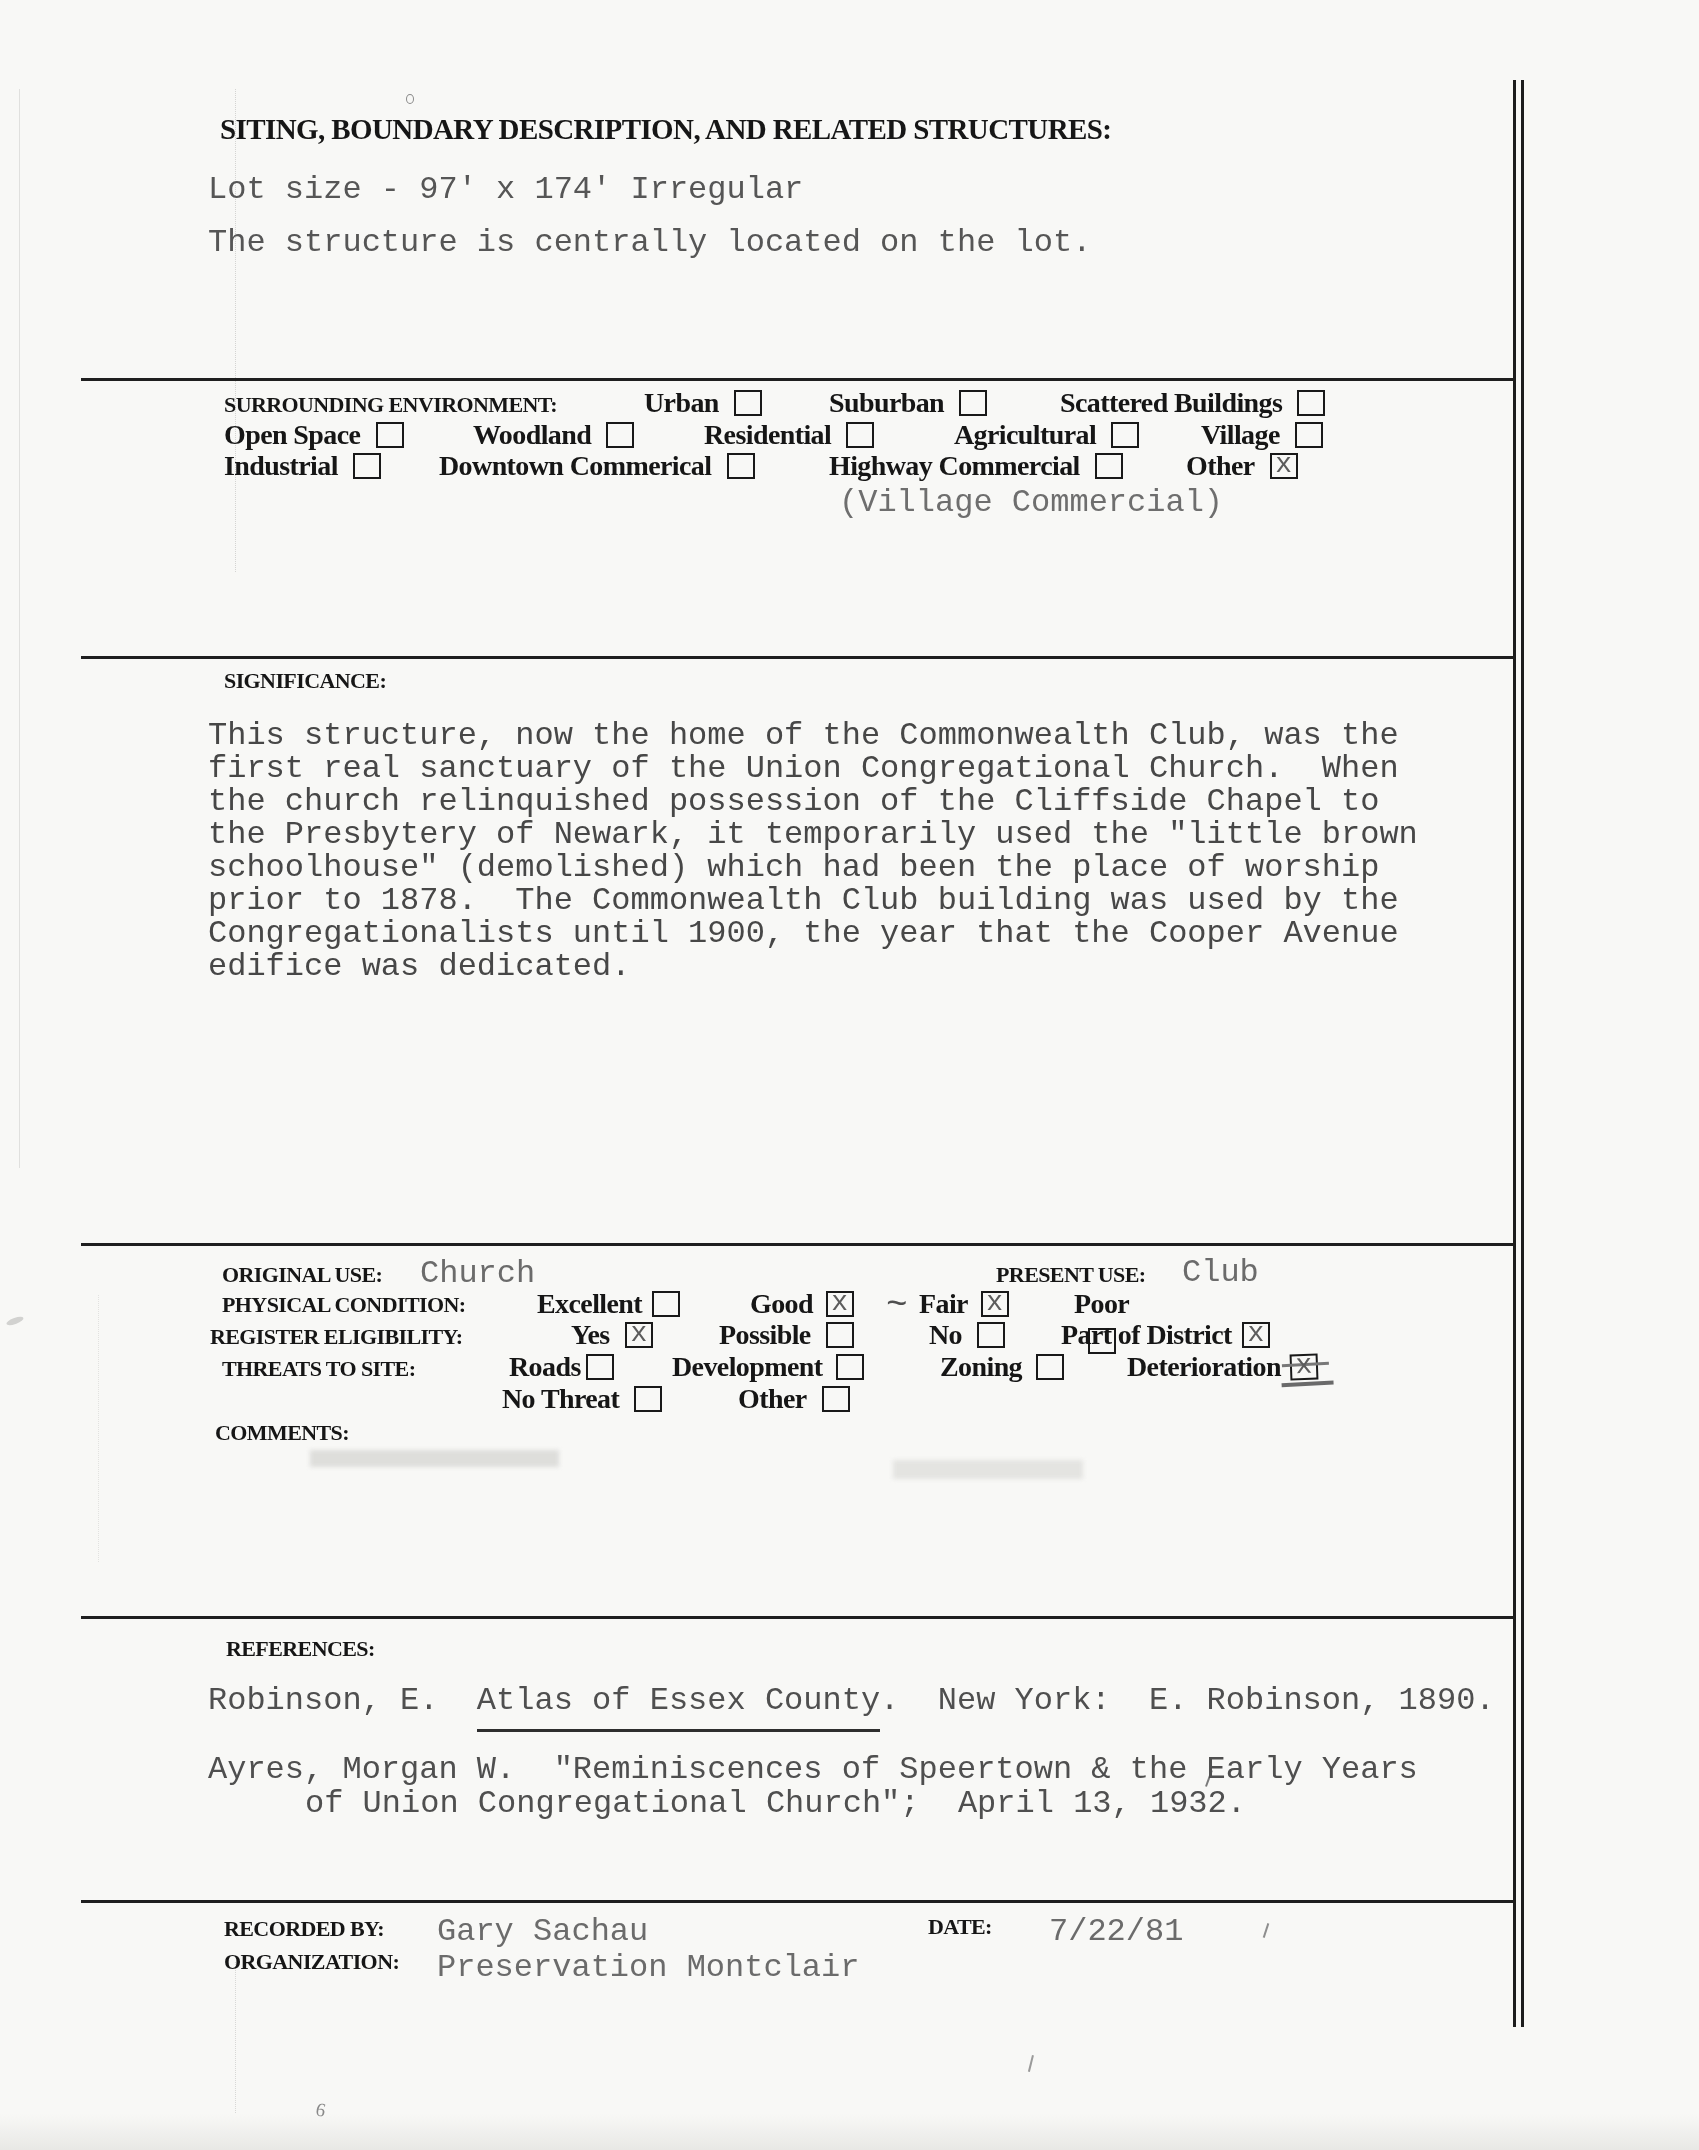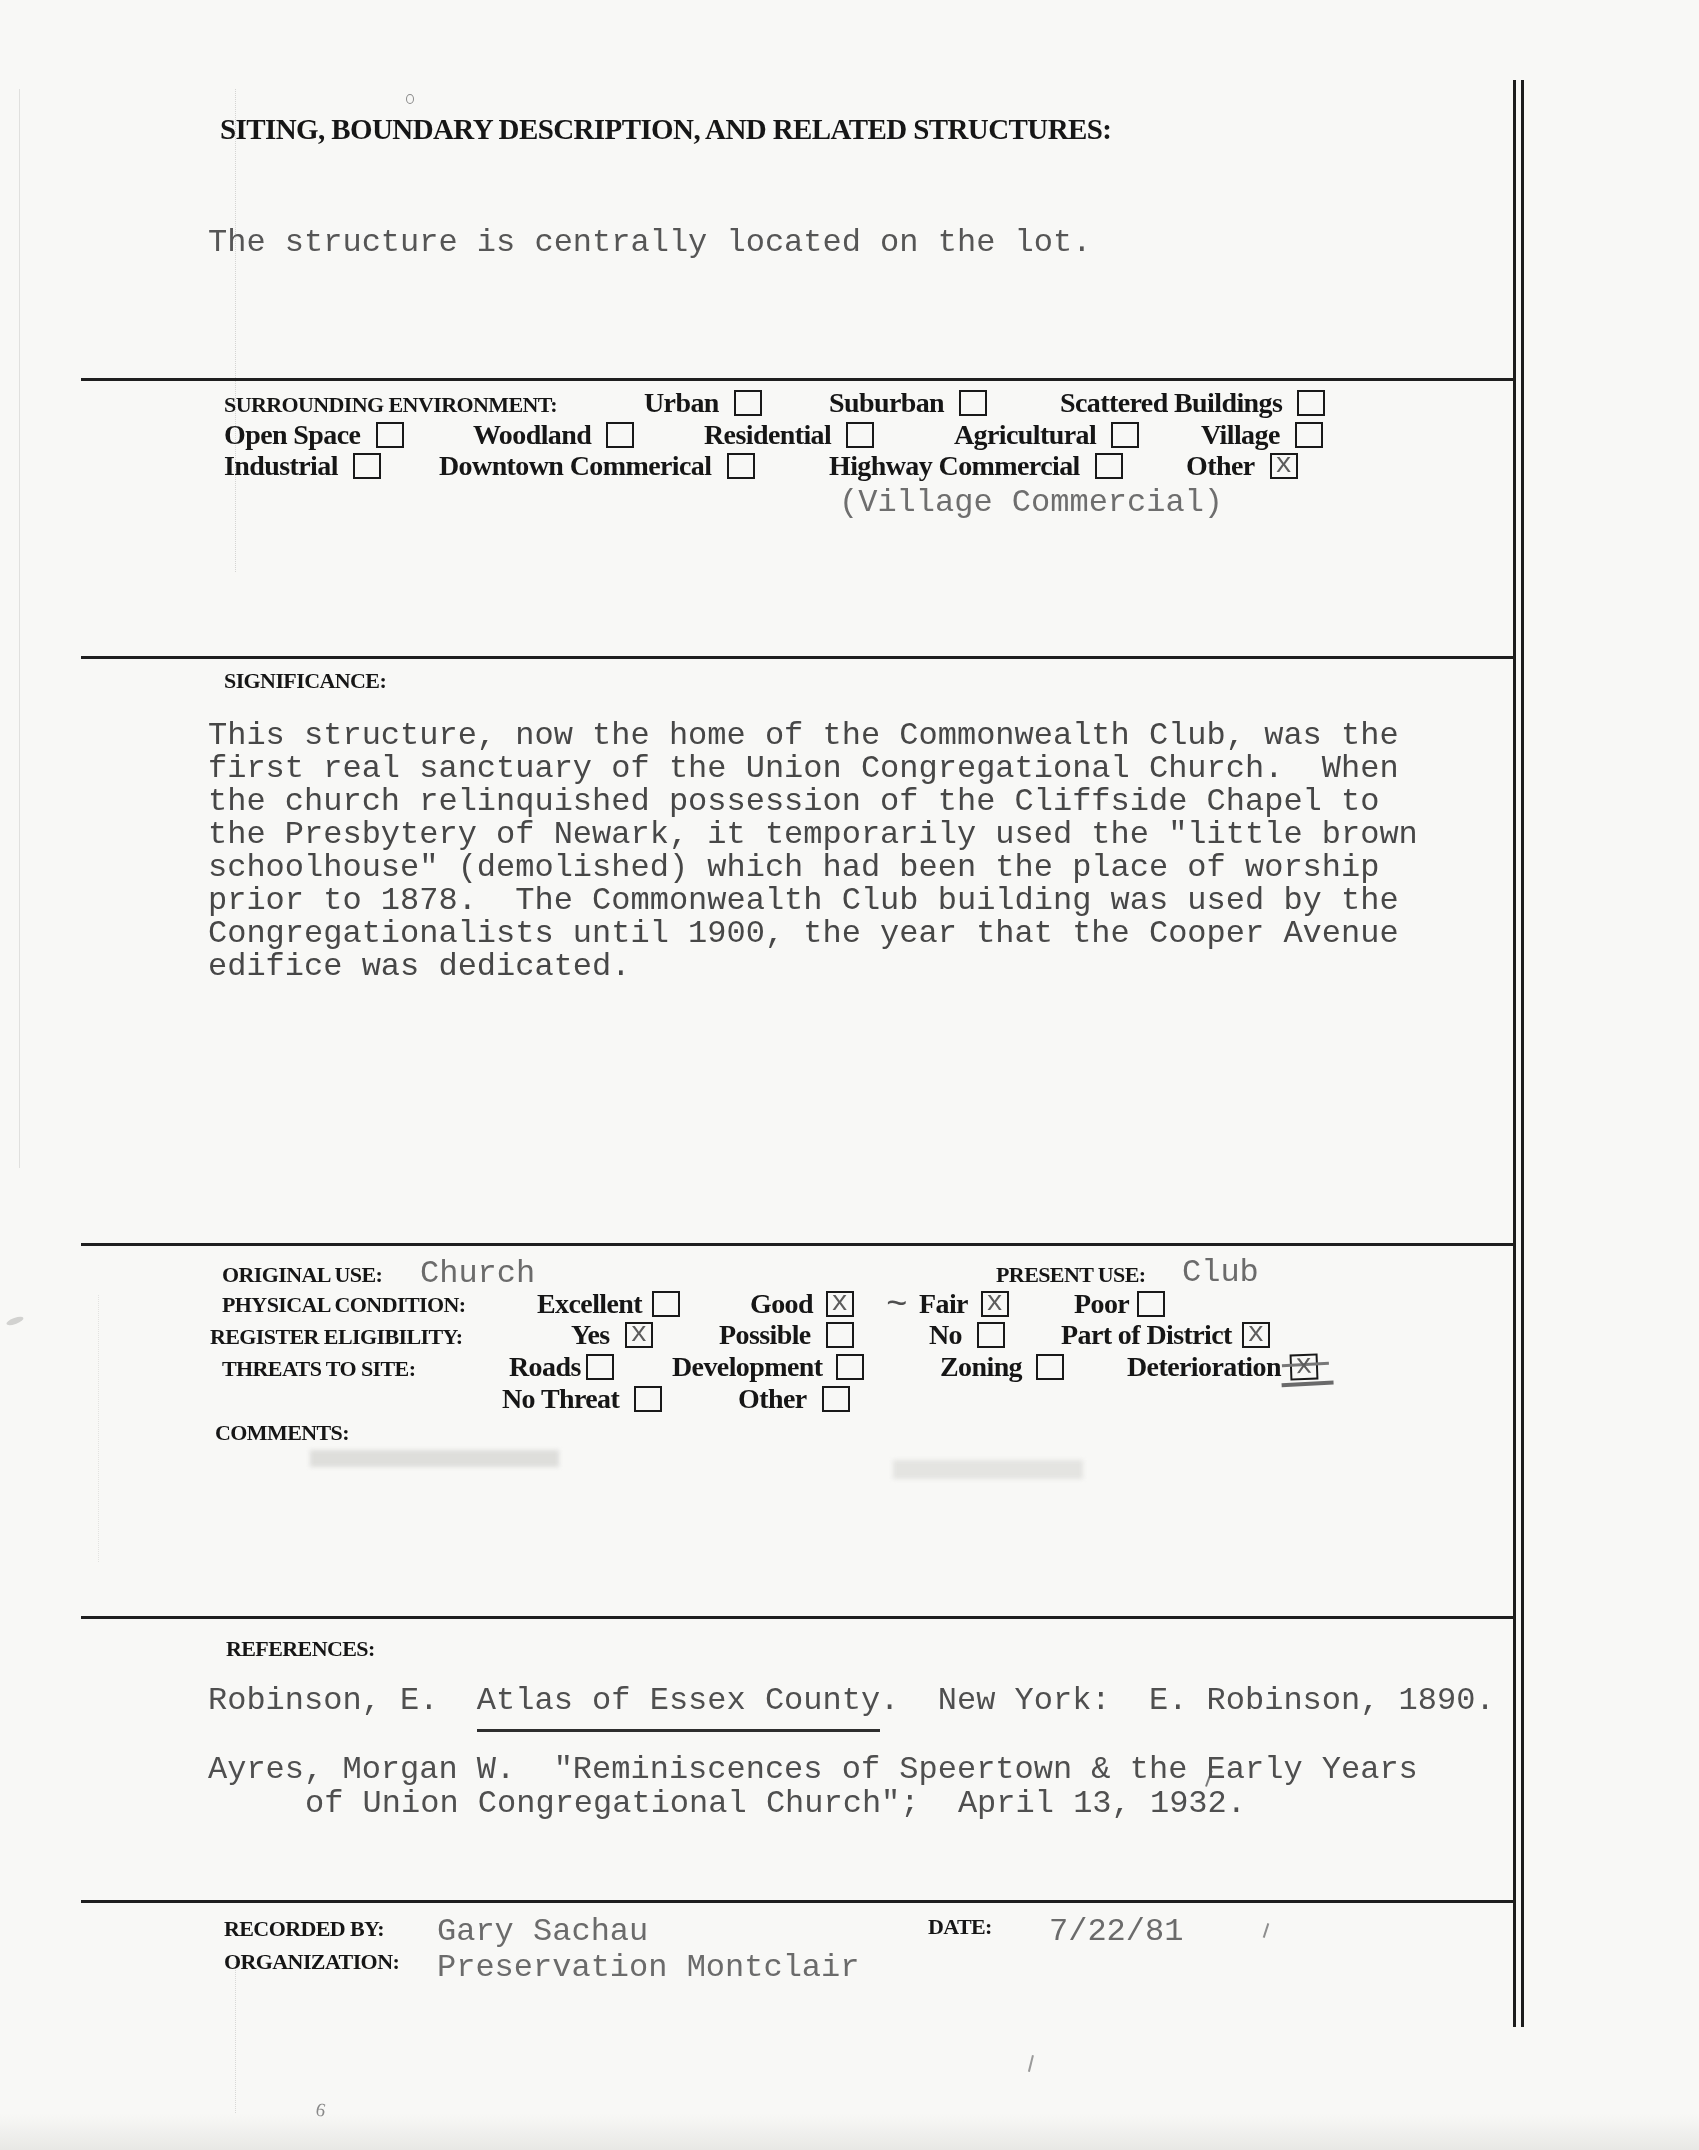--- a/index.html
+++ b/index.html
@@ -110,20 +110,21 @@
   <div class="vline" style="left:1513px;top:80px;width:3.2px;height:1947px;"></div>
   <div class="vline" style="left:1521px;top:80px;width:2.5px;height:1947px;"></div>
 
   <div class="rule" style="top:378px;"></div>
   <div class="rule" style="top:656px;"></div>
   <div class="rule" style="top:1243px;"></div>
   <div class="rule" style="top:1616px;"></div>
   <div class="rule" style="top:1900px;"></div>
 
   <div class="lbl" style="left:220px;top:113px;font-size:29px;">SITING, BOUNDARY DESCRIPTION, AND RELATED STRUCTURES:</div>
+  <div class="mono" style="left:208px;top:173px;">Lot size - 97' x 174' Irregular</div>
   <div class="mono" style="left:208px;top:226px;">The structure is centrally located on the lot.</div>
 
   <div class="lbl" style="left:224px;top:389px;">SURROUNDING ENVIRONMENT:</div>
 
   <span class="opt" style="left:644px;top:387px;">
     <span class="olabel">Urban</span>
     <span class="cb" data-checked="false"></span>
   </span>
   <span class="opt" style="left:829px;top:387px;">
     <span class="olabel">Suburban</span>
@@ -202,21 +203,21 @@
         <i class="xm">x</i>
       </span>
   </span>
   <div class="mono" style="left:886px;top:1289px;font-size:36px;color:#4f4f4f;">~</div>
   <span class="opt" style="left:919px;top:1288px;gap:12.7px;">
     <span class="olabel">Fair</span>
     <span class="cb" data-checked="true">
         <i class="xm">x</i>
       </span>
   </span>
-  <span class="opt" style="left:1074px;top:1288px;gap:7.6px;">
+  <span class="opt" style="left:1074px;top:1288px;gap:7.6px;flex-direction:column;">
     <span class="olabel">Poor</span>
     <span class="cb" data-checked="false"></span>
   </span>
 
   <div class="lbl" style="left:210px;top:1321px;">REGISTER ELIGIBILITY:</div>
   <span class="opt" style="left:571px;top:1319px;">
     <span class="olabel">Yes</span>
     <span class="cb" data-checked="true">
         <i class="xm">x</i>
       </span>

